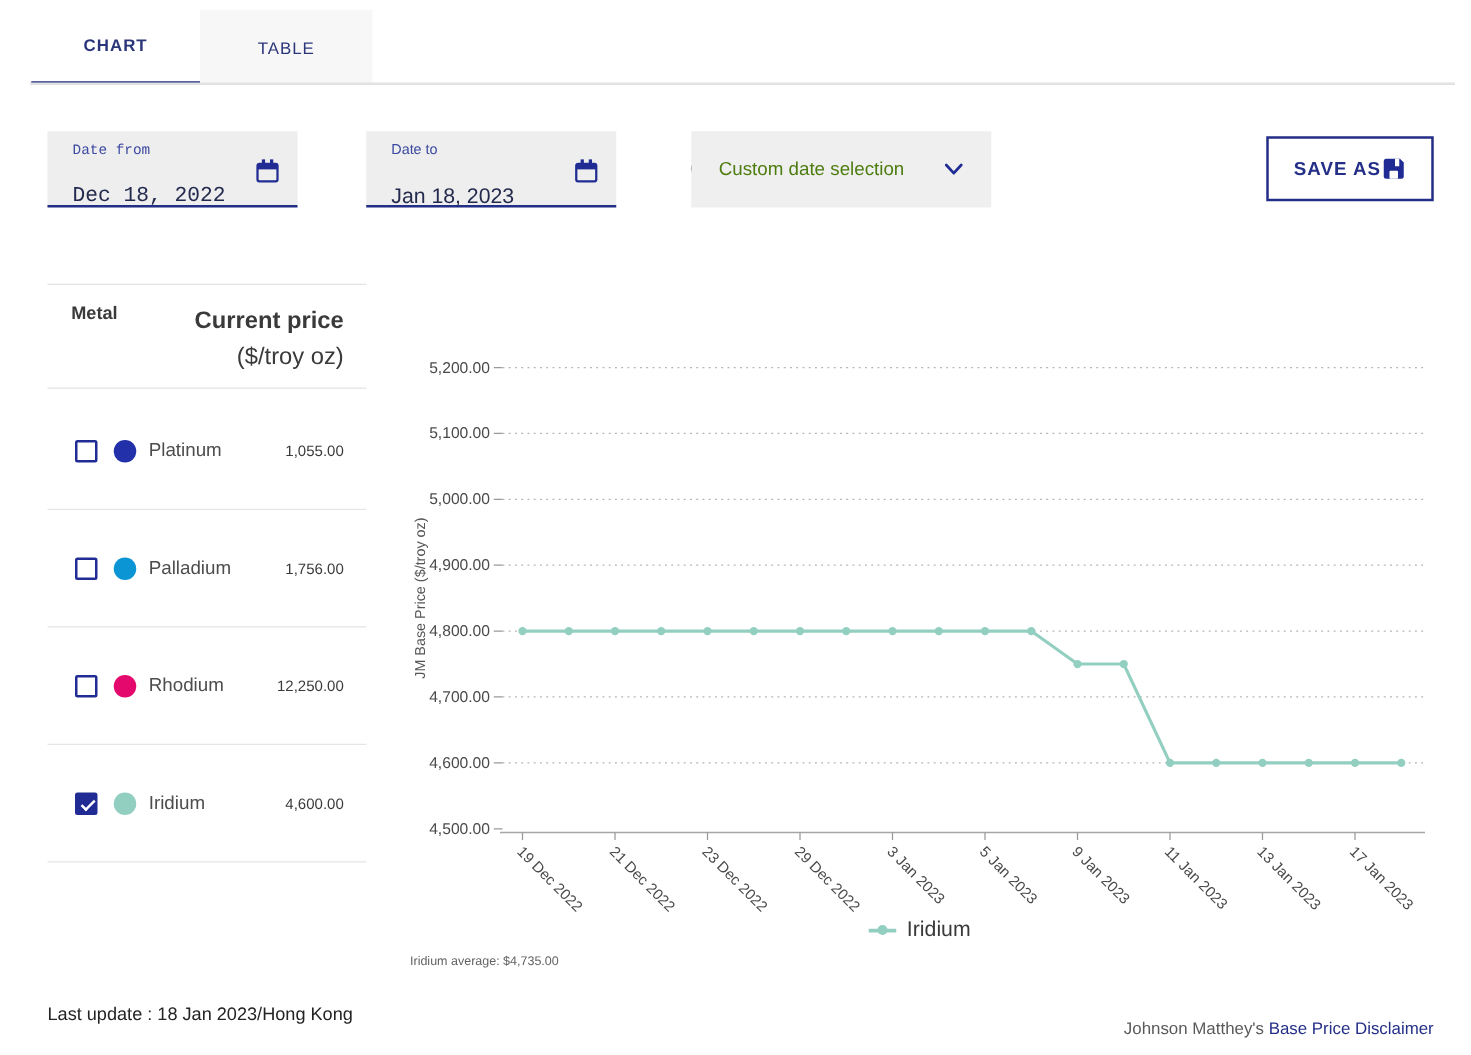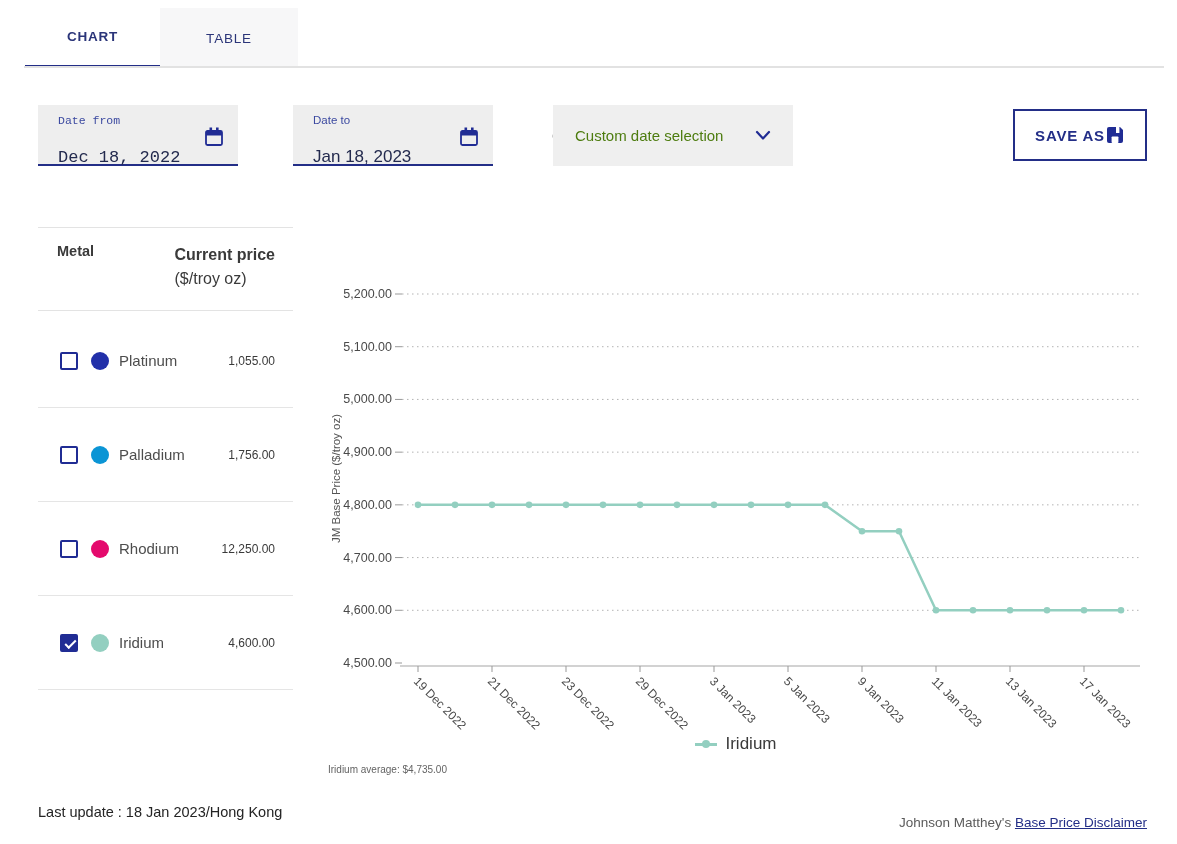--- a/index.html
+++ b/index.html
@@ -26,21 +26,21 @@
   .range-select .sel-text { font-size:15px; color:#4d7c0f; flex:1; }
   .save-btn { position:absolute; left:1013px; top:109px; width:134px; height:52px; background:#fff;
               border:2px solid #232e87; color:#232e87; font-size:15px; letter-spacing:.8px; font-weight:600;
               display:flex; align-items:center; justify-content:center; cursor:pointer; }
 
   
   .metals-rule { position:absolute; left:38px; width:255px; height:1px; background:#e3e3e3; }
   .metals-header { position:absolute; left:38px; top:243px; width:255px; padding-right:18px;
                    display:flex; justify-content:space-between; }
   .metals-header .h1 { font-size:14.5px; font-weight:700; color:#3a3a3a; padding-left:19px; }
-  .metals-header .h2 { font-size:16px; font-weight:700; color:#3a3a3a; text-align:left; line-height:1.5; }
+  .metals-header .h2 { font-size:19px; font-weight:700; color:#3a3a3a; text-align:right; line-height:1.5; }
   .metals-header .h2 .sub { font-weight:400; }
   .metal-row { position:absolute; left:38px; width:255px; height:94px; display:flex; align-items:center;
                border-bottom:1px solid #e5e5e5; padding-right:18px; }
   .cbx { appearance:none; -webkit-appearance:none; width:18px; height:18px; margin-left:22px;
          border:2px solid #202c94; border-radius:2px; background:#fff; cursor:pointer; position:relative; flex:none; }
   .cbx:checked { background:#202c94; }
   .cbx:checked::after { content:""; position:absolute; left:3px; top:4px; width:9px; height:4px;
          border-left:2px solid #fff; border-bottom:2px solid #fff; transform:rotate(-45deg); }
   .dot { width:18px; height:18px; border-radius:50%; margin-left:13px; flex:none; }
   .metal-name { font-size:15px; color:#4d4d4d; margin-left:10px; }
@@ -53,21 +53,21 @@
   .legend { position:absolute; left:330px; top:734px; width:812px; display:flex; justify-content:center; gap:26px; }
   .legend-item { display:flex; align-items:center; gap:8px; cursor:pointer; }
   .legend-marker { position:relative; width:22px; height:10px; }
   .legend-marker .ln { position:absolute; left:0; top:4px; width:22px; height:2.5px; }
   .legend-marker .pt { position:absolute; left:7px; top:1px; width:8px; height:8px; border-radius:50%; }
   .legend-label { font-size:17px; color:#3a3a3a; }
   .avg-label { position:absolute; left:328px; top:764px; font-size:10px; color:#636363; }
 
   
   .disclaimer { position:absolute; right:30px; top:815px; font-size:13.5px; color:#5a5a5a; }
-  .disclaimer a { color:#232e87; text-decoration:underline; cursor:pointer; }
+  .disclaimer a { color:#232e87; cursor:pointer; }
 </style>
 </head>
 <body>
 
 <div class="page">
 
   <div class="tab tab-chart">
     <span>CHART</span>
   </div>
   <div class="tab tab-table">

